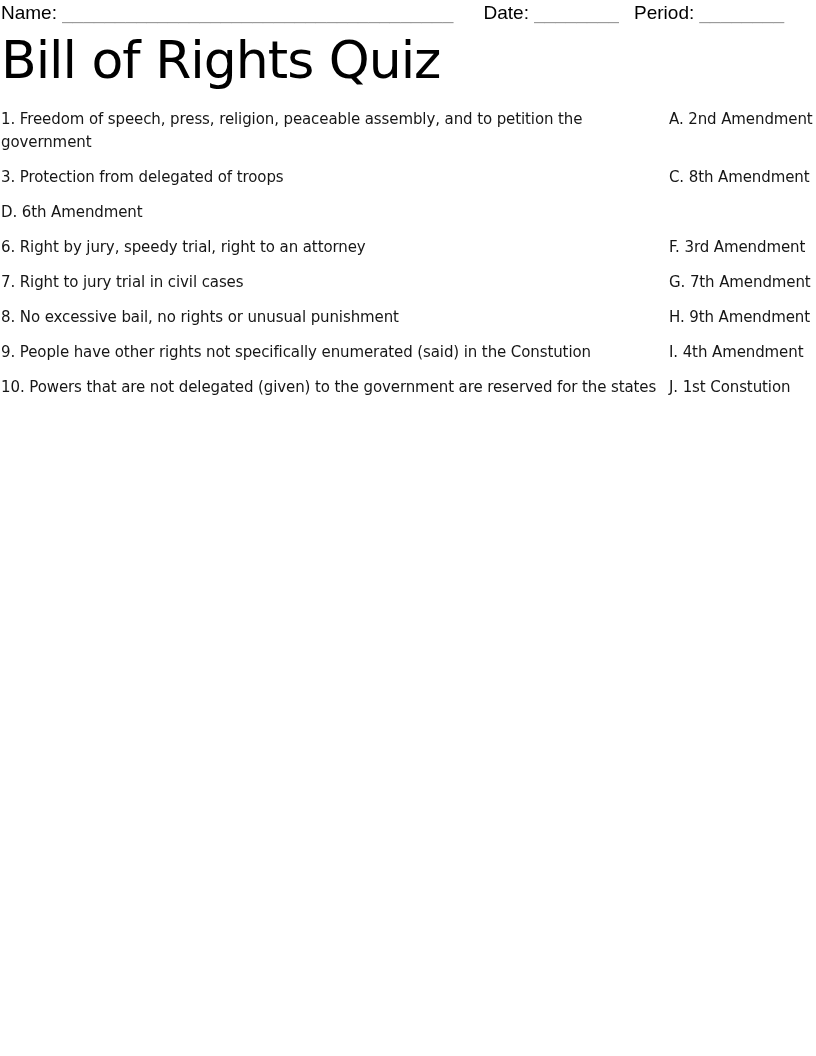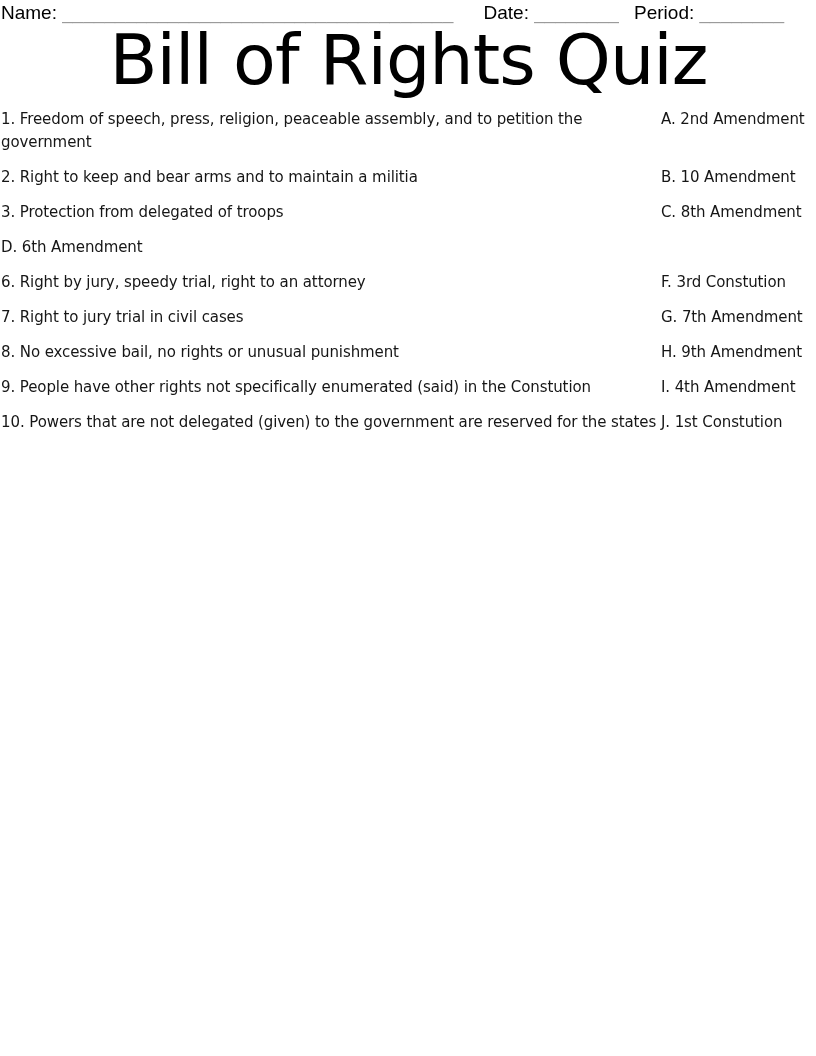--- a/index.html
+++ b/index.html
@@ -28,36 +28,35 @@
   }
   .header .blank {
     color: var(--blank-color, #9b9b9b);
   }
   .date-label  { margin-left: 25px; }
   .period-label{ margin-left: 10px; }
 
   
   .title {
     margin: 4px 0 0 0;
-    font-size: 70px;
+    font-size: 52px;
     line-height: 62px;
     font-weight: 400;
-    text-align: center;
     color: var(--title-color, #000000);
     letter-spacing: -1px;
   }
 
   
   .rows {
     margin-top: 17px;
   }
   .row {
     display: grid;
     grid-template-columns: 660px 140px;
-    column-gap: 0;
+    column-gap: 8px;
     margin-bottom: 12px;
     font-size: 15px;
     line-height: 23px;
     letter-spacing: -0.1px;
   }
   .answer {
     white-space: nowrap;
   }
 </style>
 </head>
@@ -81,30 +80,20 @@
     <div class="question">
       <span>1.</span>
       <span>Freedom of speech, press, religion, peaceable assembly, and to petition the government</span>
     </div>
     <div class="answer">
       <span>A.</span>
       <span>2nd Amendment</span>
     </div>
   </div>
 
-  <div class="row">
-    <div class="question">
-      <span>2.</span>
-      <span>Right to keep and bear arms and to maintain a militia</span>
-    </div>
-    <div class="answer">
-      <span>B.</span>
-      <span>10 Amendment</span>
-    </div>
-  </div>
 
   <div class="row">
     <div class="question">
       <span>3.</span>
       <span>Protection from delegated of troops</span>
     </div>
     <div class="answer">
       <span>C.</span>
       <span>8th Amendment</span>
     </div>
@@ -118,21 +107,21 @@
   </div>
 
 
   <div class="row">
     <div class="question">
       <span>6.</span>
       <span>Right by jury, speedy trial, right to an attorney</span>
     </div>
     <div class="answer">
       <span>F.</span>
-      <span>3rd Constution</span>
+      <span>3rd Amendment</span>
     </div>
   </div>
 
   <div class="row">
     <div class="question">
       <span>7.</span>
       <span>Right to jury trial in civil cases</span>
     </div>
     <div class="answer">
       <span>G.</span>

